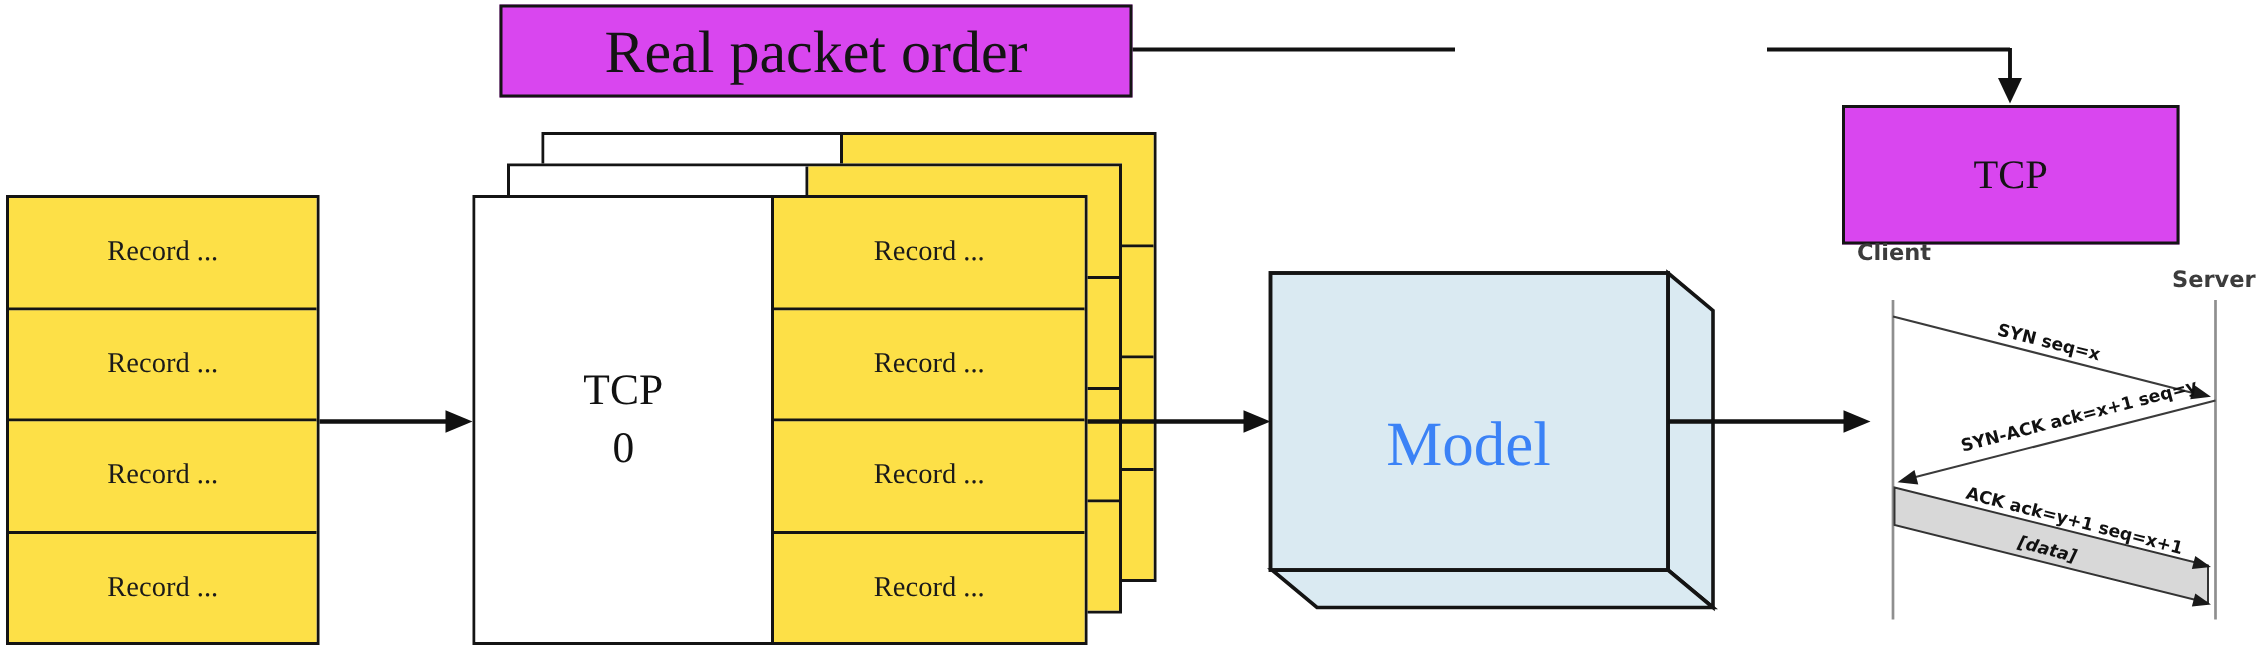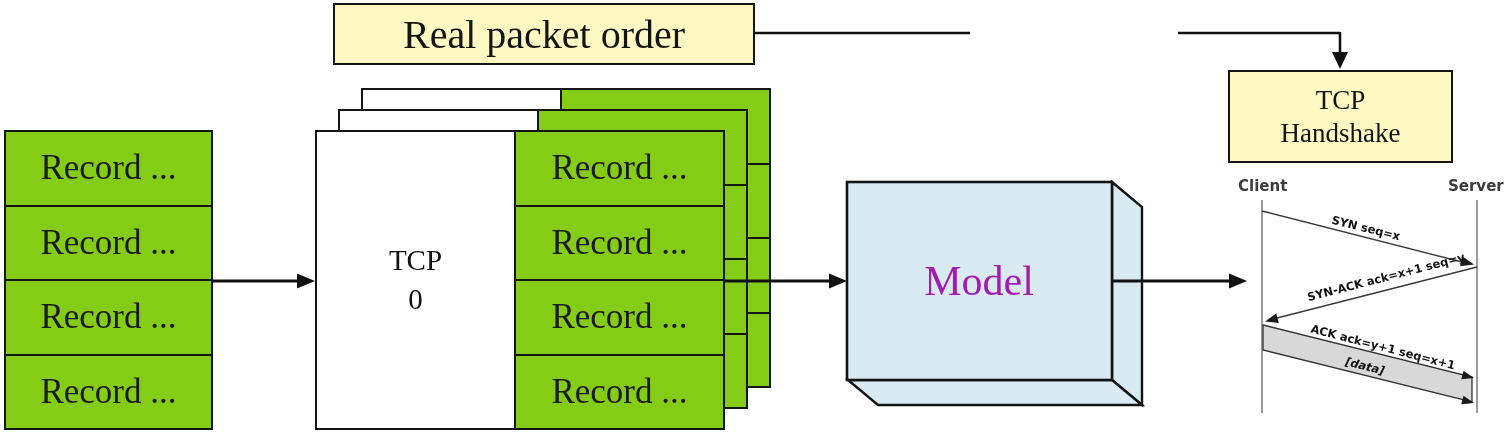--- a/index.html
+++ b/index.html
@@ -12,52 +12,52 @@
     position:absolute; width:410px; height:300px; background:#ffffff;
     border:2.5px solid #141414; display:flex; box-sizing:border-box;
   }
   .card .card-left {
     width:199px; border-right:2.5px solid #141414; box-sizing:border-box;
     display:flex; flex-direction:column; align-items:center; justify-content:center;
     background:#ffffff; text-align:center;
   }
   .card .card-right { flex:1; display:flex; flex-direction:column; }
   .rec-cell {
-    flex:1; background:#84cc16; border-bottom:2.5px solid #141414;
+    flex:1; background:#fde047; border-bottom:2.5px solid #141414;
     display:flex; align-items:center; justify-content:center;
-    font-size:35px; color:#1a1a1a; box-sizing:border-box;
+    font-size:19px; color:#1a1a1a; box-sizing:border-box;
   }
   .rec-cell:last-child { border-bottom:none; }
   .left-stack {
     position:absolute; left:4px; top:130px; width:209px; height:300px;
     border:2.5px solid #141414; display:flex; flex-direction:column; box-sizing:border-box;
   }
   .stream-title { font-size:29px; line-height:39px; color:#111; }
   
   .green-box {
-    position:absolute; background:#fef9c3; border:2.5px solid #141414;
+    position:absolute; background:#d946ef; border:2.5px solid #141414;
     display:flex; flex-direction:column; align-items:center; justify-content:center;
     box-sizing:border-box; text-align:center; color:#141414;
   }
   #real-packet-order { left:333px; top:3px; width:422px; height:62px; font-size:40px; }
   #tcp-handshake-box { left:1228px; top:70px; width:225px; height:93px; font-size:27px; line-height:33px; }
   
   .float-label { position:absolute; white-space:nowrap; }
   #seq-reassemble {
     left:1070px; top:36px; transform:translate(-50%,-50%);
     font-size:35px; line-height:37px; text-align:center; color:#141414;
   }
   #model-label {
-    left:979px; top:281px; transform:translate(-50%,-50%);
-    font-size:42px; color:#a21caf;
+    left:979px; top:297px; transform:translate(-50%,-50%);
+    font-size:42px; color:#3b82f6;
   }
   .endpoint-label {
     position:absolute; font:600 15px "DejaVu Sans", sans-serif; color:#3c3c3c; white-space:nowrap;
   }
-  #client-label { left:1238px; top:177px; }
+  #client-label { left:1238px; top:159px; }
   #server-label { left:1448px; top:177px; }
   .seq-msg {
     position:absolute; font:bold 11.5px "DejaVu Sans", sans-serif; color:#111;
     white-space:nowrap; transform-origin:center; text-align:center;
   }
   #msg1 { left:1366px; top:228px; transform:translate(-50%,-50%) rotate(14deg); }
   #msg2 { left:1386px; top:277px; transform:translate(-50%,-50%) rotate(-14.5deg); }
   #msg3 { left:1383px; top:347px; transform:translate(-50%,-50%) rotate(14.5deg); }
   #data-lbl { left:1365px; top:366px; transform:translate(-50%,-50%) rotate(14.5deg); font-style:italic; }
   
@@ -105,21 +105,20 @@
       <div class="rec-cell">Record ...</div>
       <div class="rec-cell">Record ...</div>
     </div>
   </div>
 
   <div id="real-packet-order" class="green-box z3">
     <span>Real packet order</span>
   </div>
   <div id="tcp-handshake-box" class="green-box z3">
     <span>TCP</span>
-    <span>Handshake</span>
   </div>
 
   <svg class="overlay" width="1505" height="436" viewBox="0 0 1505 436">
 
     <g>
       <polygon points="1112,182 1142,207 1142,405 1112,380" fill="#daeaf2" stroke="#141414" stroke-width="2.4"></polygon>
       <polygon points="848,380 1112,380 1142,405 878,405" fill="#daeaf2" stroke="#141414" stroke-width="2.4"></polygon>
       <rect x="847" y="182" width="265" height="198" fill="#daeaf2" stroke="#141414" stroke-width="2.6"></rect>
     </g>
 

